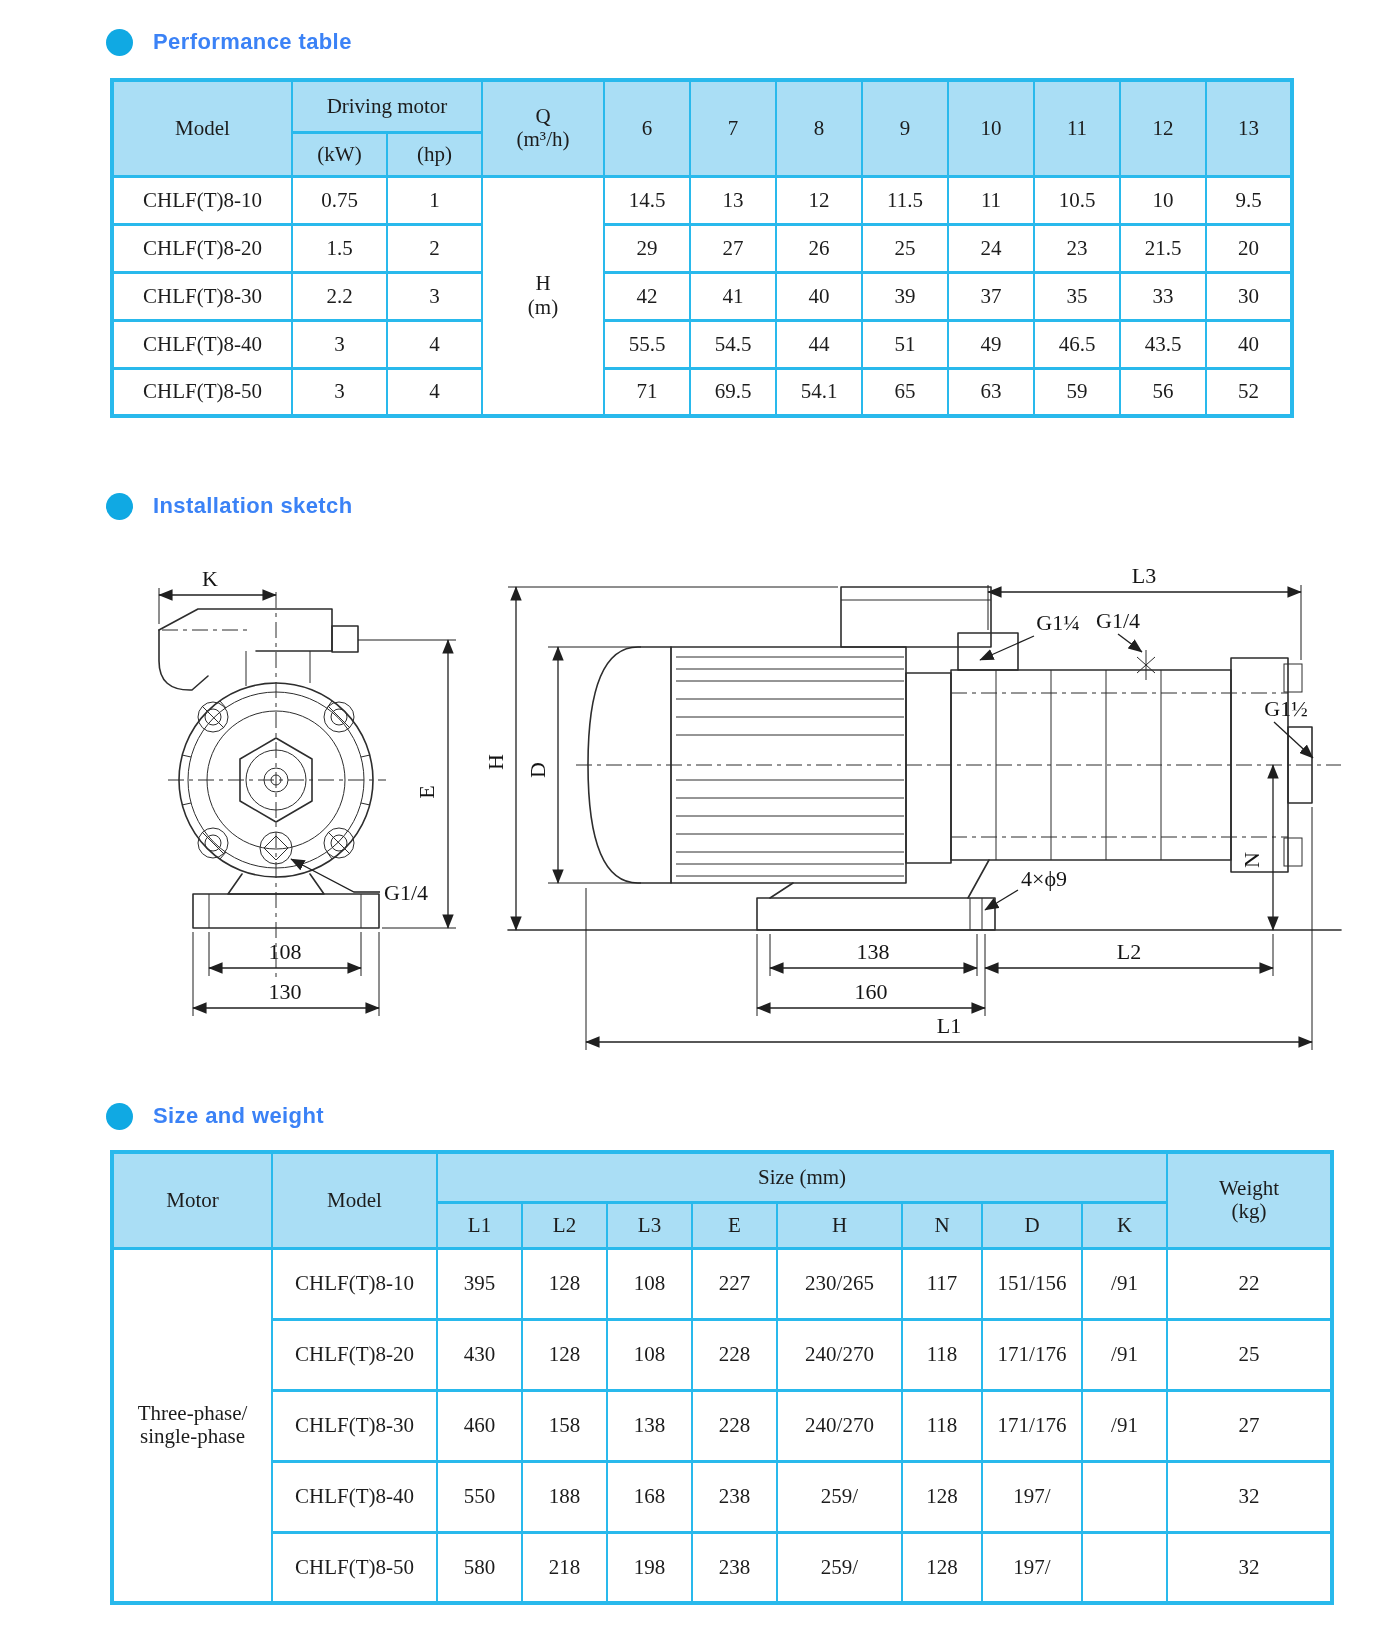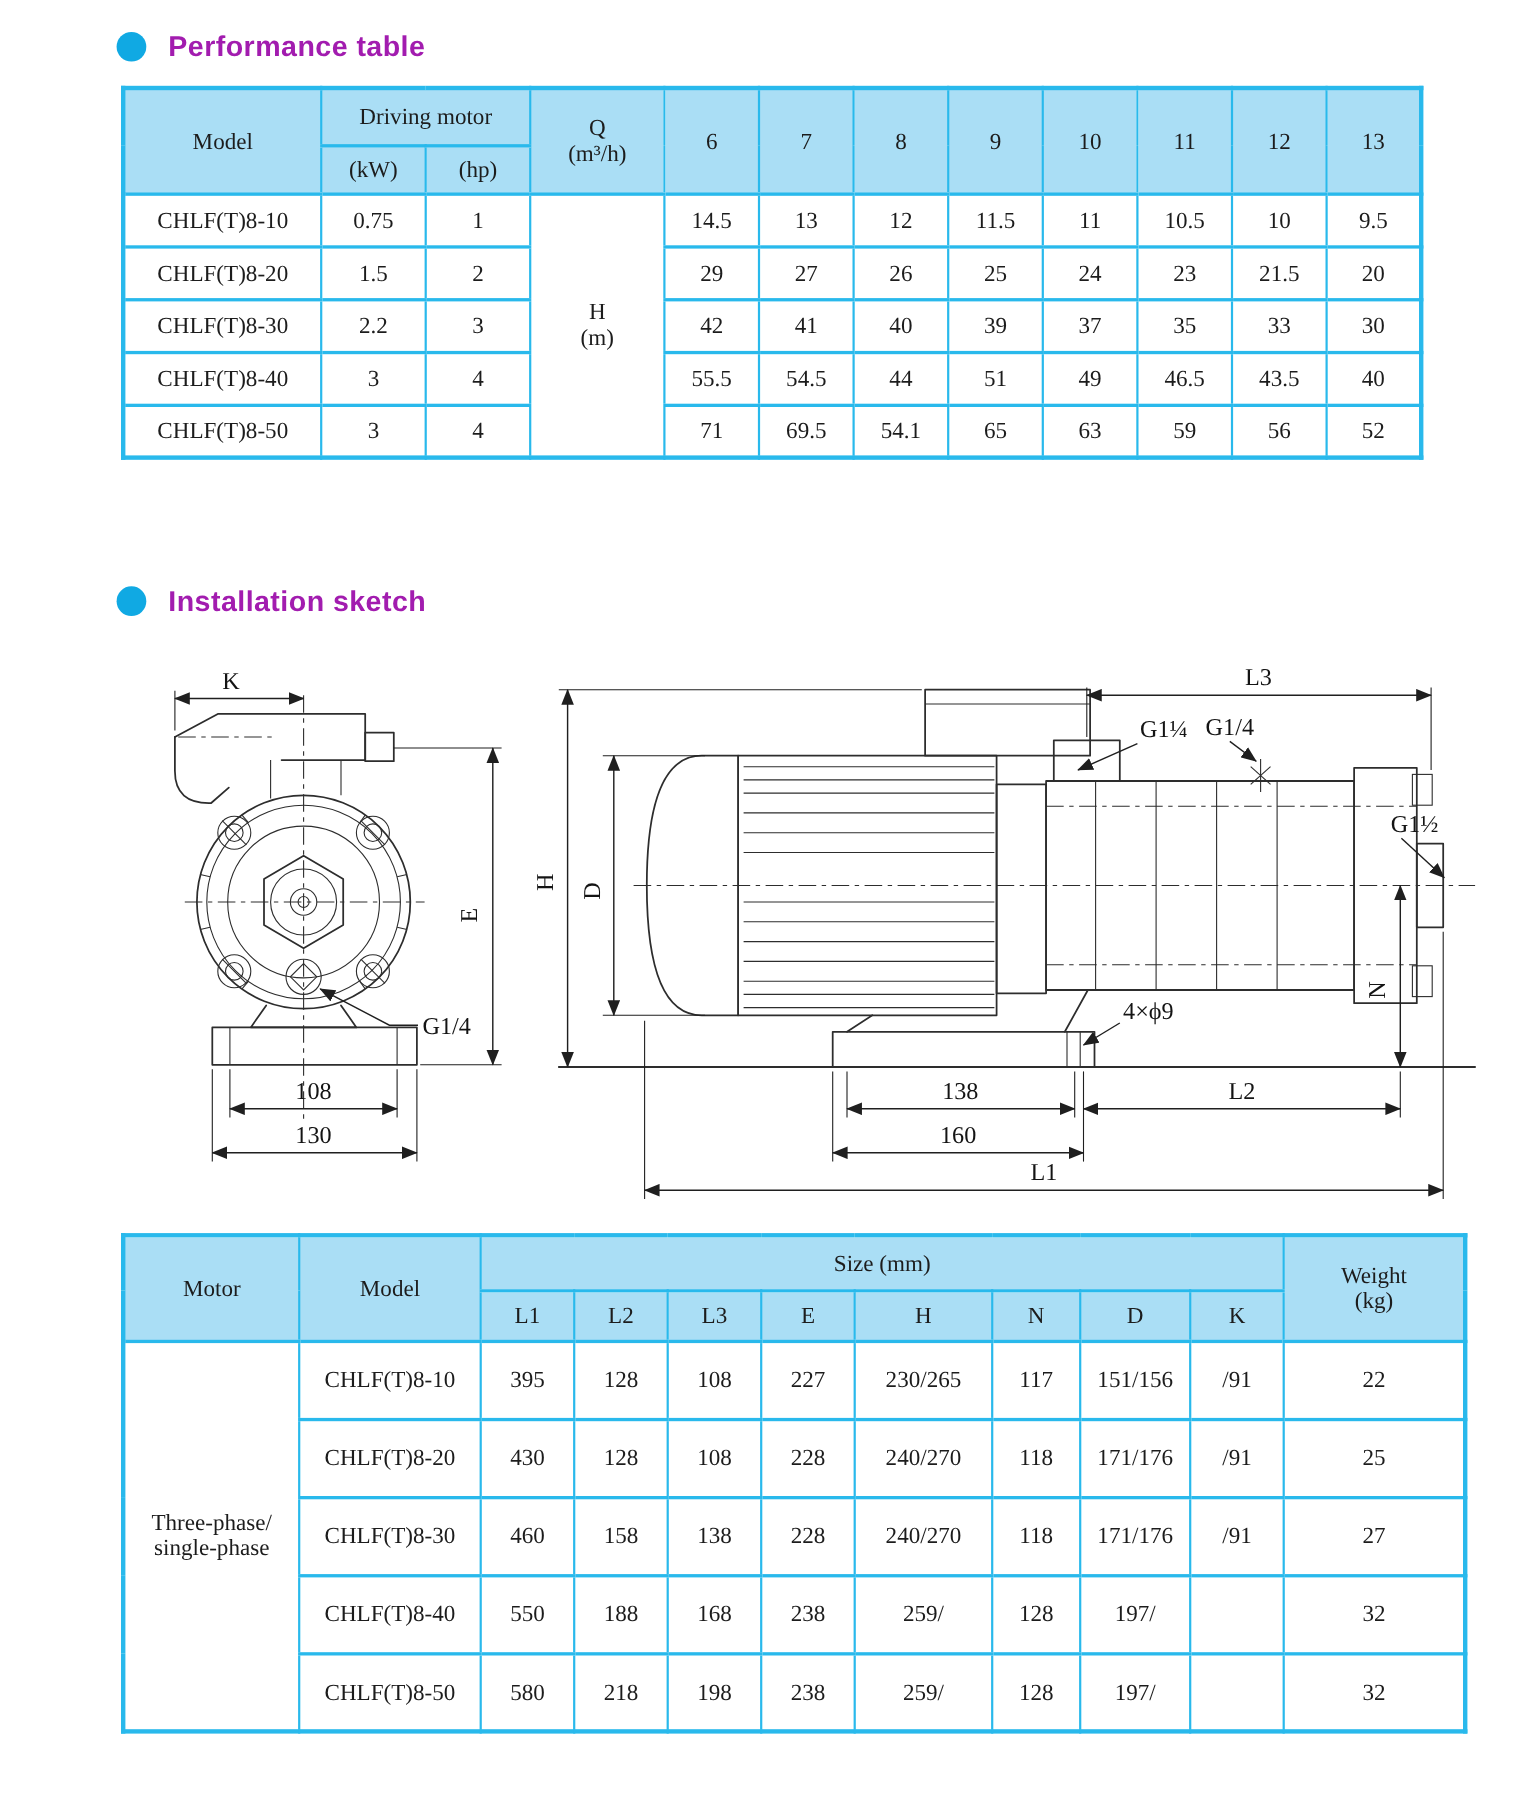--- a/index.html
+++ b/index.html
@@ -10,22 +10,22 @@
   html,body{margin:0;padding:0;}
   body{
     width:1400px;height:1650px;background:#ffffff;
     font-family:"Liberation Serif", serif;color:var(--ink);
     overflow:hidden;
   }
   .page{padding-top:24px;}
   .sec{display:flex;align-items:center;margin-left:106px;height:36px;}
   .dot{width:27px;height:27px;border-radius:50%;background:#10a9e3;margin-right:20px;flex:0 0 auto;}
   .sec h2{
-    font-family:"Liberation Sans", sans-serif;font-size:26px;font-weight:700;
-    color:#a21caf;margin:0;letter-spacing:.4px;
+    font-family:"Liberation Sans", sans-serif;font-size:22px;font-weight:700;
+    color:#3b82f6;margin:0;letter-spacing:.4px;
   }
   table.dtable{border-collapse:collapse;margin-left:110px;table-layout:fixed;}
   .dtable th,.dtable td{
     border-left:2px solid var(--cy);border-right:2px solid var(--cy);
     border-top:3px solid var(--cy);border-bottom:3px solid var(--cy);
     text-align:center;vertical-align:middle;
     font-size:21px;font-weight:normal;color:var(--ink);
     padding:0 4px;overflow:hidden;
   }
   table.dtable{border:4px solid var(--cy);}
@@ -33,21 +33,21 @@
   .perf{width:1180px;margin-top:18px;}
   .perf thead tr.r1{height:52px;}
   .perf thead tr.r2{height:44px;}
   .perf tbody tr{height:48px;}
   .sw{width:1220px;margin-top:16px;}
   .sw thead tr.r1{height:50px;}
   .sw thead tr.r2{height:46px;}
   .sw tbody tr{height:71px;}
   .stack div{line-height:1.12;}
   .sketch{margin:6px 0 0 96px;}
-  .sec.s2{margin-top:110px;}
+  .sec.s2{margin-top:70px;}
   .sec.s3{margin-top:34px;}
   
   svg .ol{stroke:#2d2d2d;stroke-width:1.6;fill:none;stroke-linejoin:round;stroke-linecap:round;}
   svg .th{stroke:#2d2d2d;stroke-width:1;fill:none;}
   svg .cl{stroke:#2d2d2d;stroke-width:1;fill:none;stroke-dasharray:16 5 4 5;}
   svg .dim{stroke:#1f1f1f;stroke-width:1.3;fill:none;}
   svg .ext{stroke:#1f1f1f;stroke-width:1;fill:none;}
   svg text{font-family:"Liberation Serif", serif;font-size:22px;fill:#141414;stroke:none;}
 </style>
 </head>
@@ -397,20 +397,24 @@
     </g>
     <g>
       <line class="ext" x1="490" y1="358" x2="490" y2="520"></line>
       <line class="ext" x1="1216" y1="277" x2="1216" y2="520"></line>
       <line class="dim" x1="490" y1="512" x2="1216" y2="512" marker-start="url(#as)" marker-end="url(#ae)"></line>
       <text x="853" y="503" text-anchor="middle">L1</text>
     </g>
   </svg>
 
   
+  <div class="sec s3">
+    <span class="dot"></span>
+    <h2>Size and weight</h2>
+  </div>
 
   <table class="dtable sw">
     <colgroup>
       <col style="width:160px">
         <col style="width:165px">
         <col style="width:85px">
         <col style="width:85px">
       <col style="width:85px">
         <col style="width:85px">
         <col style="width:125px">

